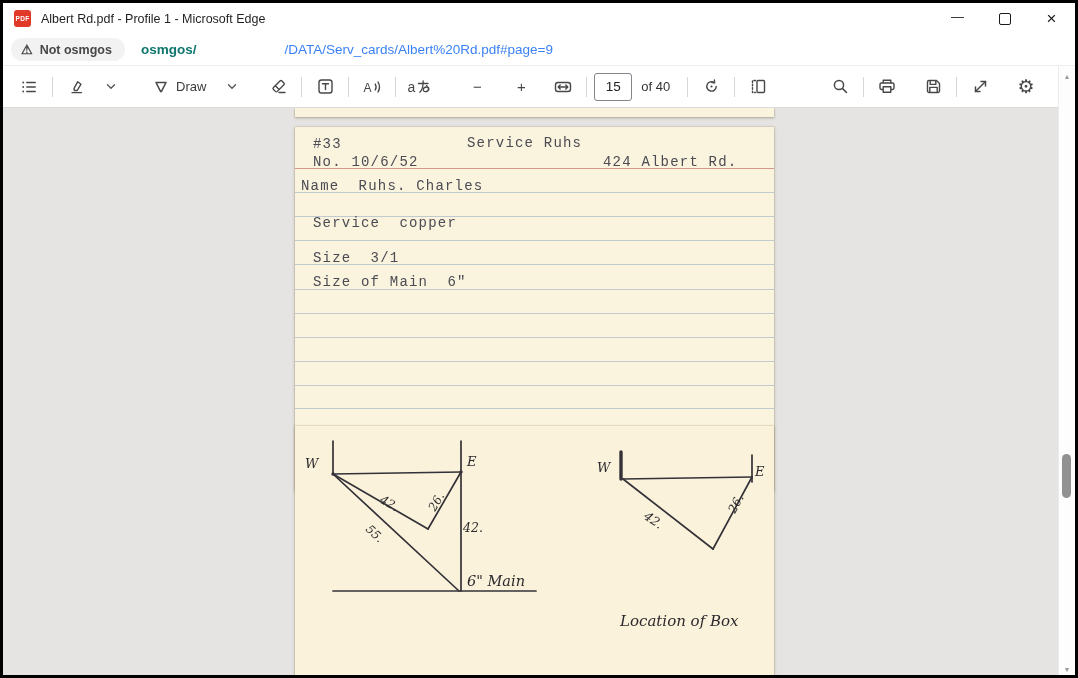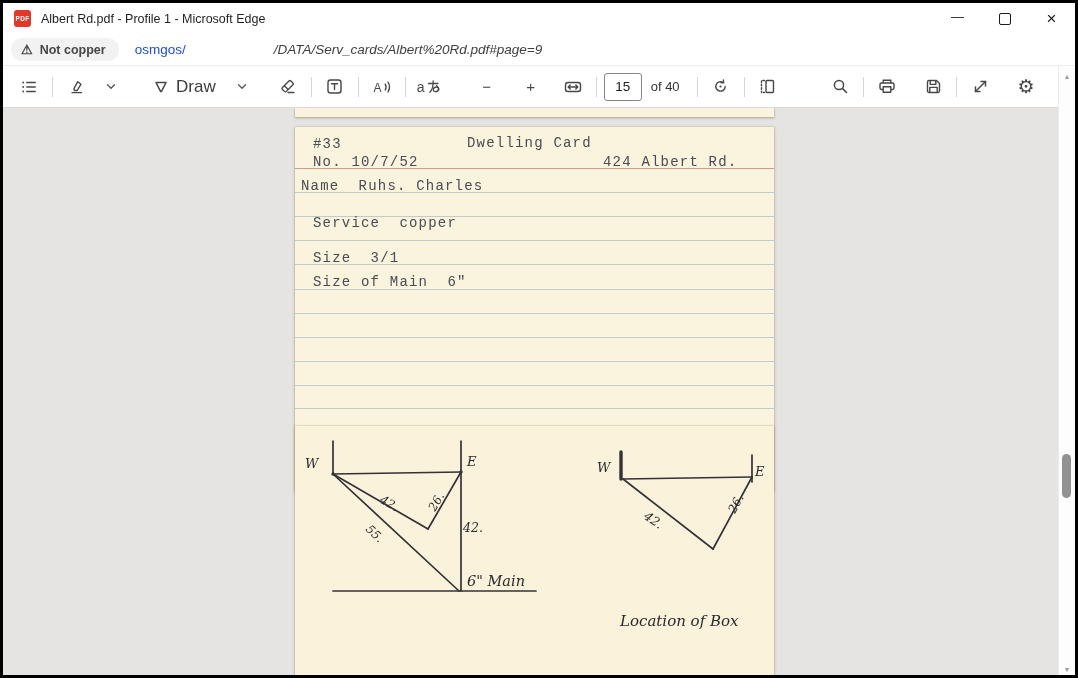--- a/index.html
+++ b/index.html
@@ -17,38 +17,38 @@
   .min-glyph{font-size:13px;transform:translateY(-2px);}
   .max-box{width:10px;height:10px;border:1.3px solid #1a1a1a;border-radius:2px;}
   .close-glyph{font-size:17px;font-weight:300;}
 
   
   .addressbar{height:31px;display:flex;align-items:center;background:#fff;border-bottom:1px solid #efefef;padding-left:8px;}
   .secure-chip{display:flex;align-items:center;gap:7px;background:#f2f2f2;border-radius:14px;
     height:23px;padding:0 13px 0 10px;color:#474747;font-size:12.5px;font-weight:600;}
   .warn-glyph{font-size:13px;color:#474747;line-height:1;}
   .url{margin-left:16px;font-size:13.5px;display:flex;align-items:baseline;}
-  .url-host{color:#1d4ed8;font-weight:400;}
+  .url-host{color:#0f766e;font-weight:700;}
   .url-gap{display:inline-block;width:88px;}
-  .url-path{color:#404040;font-style:italic;}
+  .url-path{color:#3b82f6;}
 
   
   .pdf-area{display:flex;height:614px;}
   .pdf-main{width:1060px;display:flex;flex-direction:column;min-width:0;}
 
   
   .toolbar{height:41px;flex:none;display:flex;align-items:center;background:#fff;
     border-bottom:1px solid #dadada;box-shadow:0 1px 2px rgba(0,0,0,.06);padding:0 10px;}
   .tb-left,.tb-right{display:flex;align-items:center;}
   .tb-right{margin-left:auto;padding-right:6px;}
   .tb-btn{height:28px;min-width:26px;display:flex;align-items:center;justify-content:center;
     color:#474747;border-radius:4px;padding:0 3px;}
   .tb-btn svg{display:block;}
   .tb-div{width:1px;height:20px;background:#d6d6d6;margin:0 7px;flex:none;}
-  .draw-label{font-size:17px;color:#3b3b3b;margin:0 4px 0 6px;}
+  .draw-label{font-size:13px;color:#3b3b3b;margin:0 4px 0 6px;}
   .chev{margin-left:3px;display:flex;}
   .glyph{font-size:15px;line-height:1;}
   .translate-a{font-size:14px;color:#474747;margin-right:1px;}
   .page-input{width:36px;height:26px;border:1px solid #85858b;border-radius:3px;text-align:center;
     font-size:13.5px;color:#222;font-family:"Liberation Sans",sans-serif;background:#fff;outline:none;padding:0;}
   .of-label{margin:0 10px 0 9px;font-size:13px;color:#333;white-space:nowrap;}
   .gear-glyph{font-size:19px;color:#474747;line-height:1;}
 
   
   .content{flex:1;background:#e5e4e2;position:relative;overflow:hidden;}
@@ -88,21 +88,21 @@
         </div>
       <div class="win-btn">
           <span class="close-glyph">×</span>
         </div>
     </div>
   </div>
 
   <div class="addressbar">
     <div class="secure-chip">
       <span class="warn-glyph">⚠</span>
-      <span>Not copper</span>
+      <span>Not osmgos</span>
     </div>
     <div class="url">
       <span class="url-host">osmgos/</span>
       <span class="url-gap"></span>
       <span class="url-path">/DATA/Serv_cards/Albert%20Rd.pdf#page=9</span>
     </div>
   </div>
 
   <div class="pdf-area">
     <div class="pdf-main">
@@ -273,22 +273,22 @@
           <div class="rule" style="top:113px"></div>
           <div class="rule" style="top:137px"></div>
           <div class="rule" style="top:162px"></div>
           <div class="rule" style="top:186px"></div>
           <div class="rule" style="top:210px"></div>
           <div class="rule" style="top:234px"></div>
           <div class="rule" style="top:258px"></div>
           <div class="rule" style="top:281px"></div>
 
           <div class="tw" style="left:18px;top:9px">#33</div>
-          <div class="tw" style="left:172px;top:8px">Dwelling Card</div>
-          <div class="tw" style="left:18px;top:27px">No. 10/7/52</div>
+          <div class="tw" style="left:172px;top:8px">Service Ruhs</div>
+          <div class="tw" style="left:18px;top:27px">No. 10/6/52</div>
           <div class="tw" style="left:308px;top:27px">424 Albert Rd.</div>
           <div class="tw" style="left:6px;top:51px">Name  Ruhs. Charles</div>
           <div class="tw" style="left:18px;top:88px">Service  copper</div>
           <div class="tw" style="left:18px;top:123px">Size  3/1</div>
           <div class="tw" style="left:18px;top:147px">Size of Main  6"</div>
         </div>
 
         <div class="card card2">
           <svg class="diagram" width="479" height="300" viewBox="0 0 479 300">
             <g stroke="#343238" stroke-width="1.7" fill="none" stroke-linecap="round">

